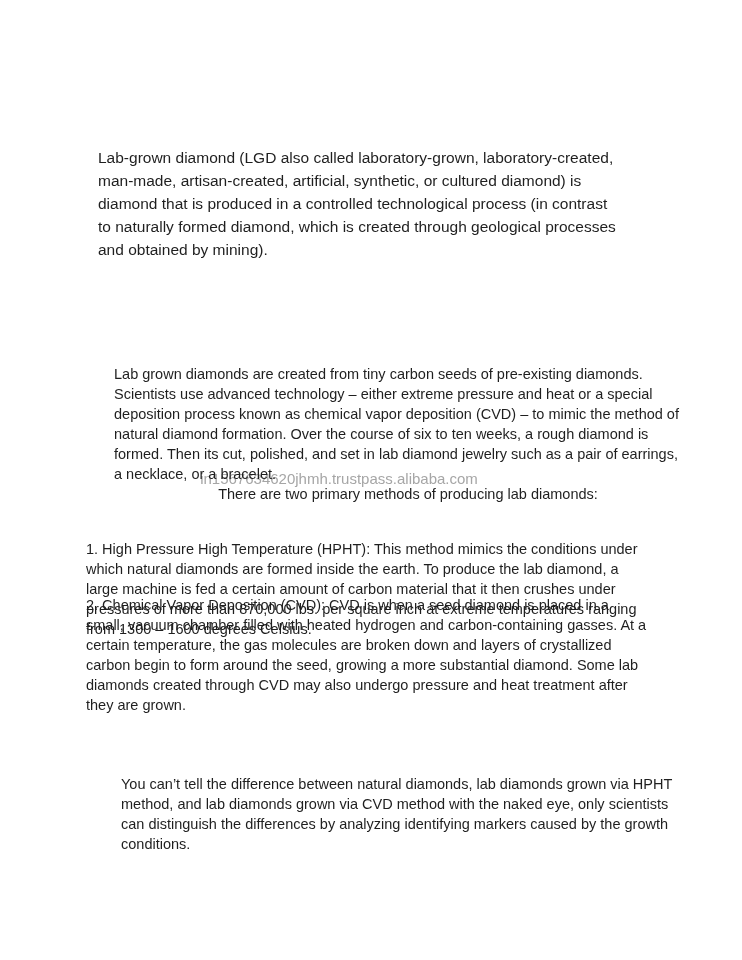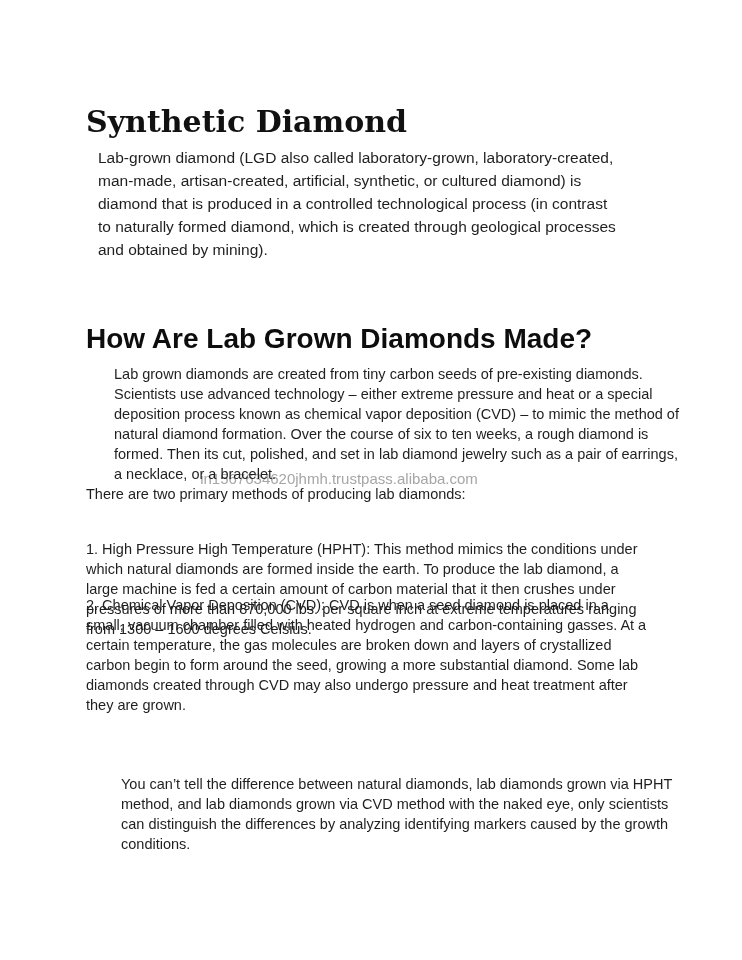--- a/index.html
+++ b/index.html
@@ -50,21 +50,21 @@
     position: absolute;
     left: 86px;
     width: 644px;
     font-size: 14.5px;
     line-height: 20px;
     color: #1f1f1f;
     white-space: pre-line;
     z-index: 2;
   }
   .para-overview   { top: 364px; margin-left: 28px; }
-  .para-lead       { top: 484px; }
+  .para-lead       { top: 484px; text-align: center; }
   .para-hpht       { top: 539px; }
   .para-cvd        { top: 595px; }
   .para-difference { top: 774px; margin-left: 35px; }
   .watermark {
     position: absolute;
     left: 0;
     top: 470px;
     width: 666px;
     padding-left: 12px;
     box-sizing: border-box;
@@ -74,29 +74,27 @@
     color: #a6a6a6;
     z-index: 1;
     white-space: nowrap;
   }
 </style>
 </head>
 <body>
 
 <div class="page">
 
-  <h1 class="doc-title">Synthetic Diamond</h1>
 
   <div class="intro-para">Lab-grown diamond (LGD also called laboratory-grown, laboratory-created,
 man-made, artisan-created, artificial, synthetic, or cultured diamond) is
 diamond that is produced in a controlled technological process (in contrast
 to naturally formed diamond, which is created through geological processes
 and obtained by mining).</div>
 
-  <h2 class="section-heading">How Are Lab Grown Diamonds Made?</h2>
 
   <div class="body-para para-overview">Lab grown diamonds are created from tiny carbon seeds of pre-existing diamonds.
 Scientists use advanced technology – either extreme pressure and heat or a special
 deposition process known as chemical vapor deposition (CVD) – to mimic the method of
 natural diamond formation. Over the course of six to ten weeks, a rough diamond is
 formed. Then its cut, polished, and set in lab diamond jewelry such as a pair of earrings,
 a necklace, or a bracelet.</div>
 
   <div class="watermark">in1567634620jhmh.trustpass.alibaba.com</div>
 

